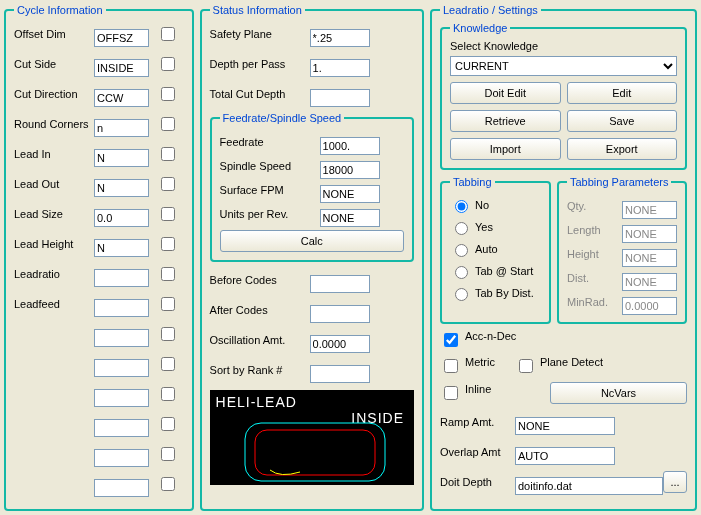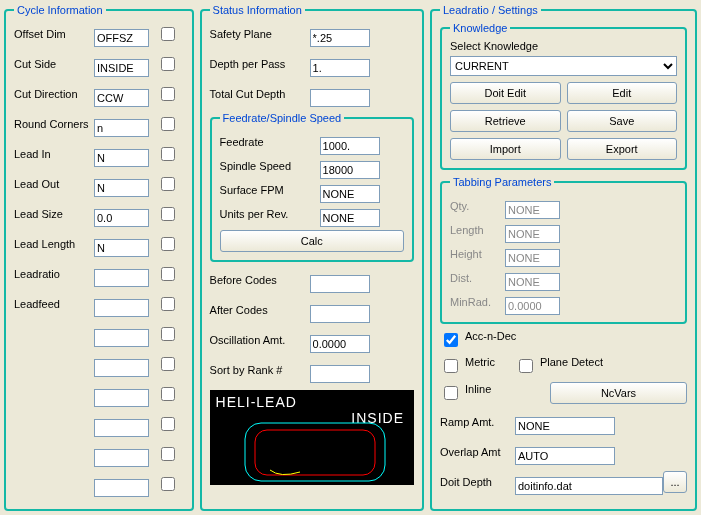--- a/index.html
+++ b/index.html
@@ -71,21 +71,21 @@
         <span class="lbl">Lead Out</span>
         <input class="txt" value="N" style="">
         <input type="checkbox" class="cb" style="">
       </div>
     <div class="row">
         <span class="lbl">Lead Size</span>
         <input class="txt" value="0.0" style="">
         <input type="checkbox" class="cb" style="">
       </div>
     <div class="row">
-        <span class="lbl">Lead Length</span>
+        <span class="lbl">Lead Height</span>
         <input class="txt" value="N" style="">
         <input type="checkbox" class="cb" style="">
       </div>
     <div class="row">
         <span class="lbl">Leadratio</span>
         <input class="txt" value="" style="">
         <input type="checkbox" class="cb" style="">
       </div>
     <div class="row">
         <span class="lbl">Leadfeed</span>
@@ -199,20 +199,43 @@
         <button class="btn">Doit Edit</button>
         <button class="btn">Edit</button>
         <button class="btn">Retrieve</button>
         <button class="btn">Save</button>
         <button class="btn">Import</button>
         <button class="btn">Export</button>
       </div>
     </fieldset>
 
     <div class="grid3">
+      <fieldset style="flex:1;">
+        <legend>Tabbing</legend>
+        <div class="radio-row">
+            <input type="radio" name="tb" checked="" style="">
+            <span>No</span>
+          </div>
+        <div class="radio-row">
+            <input type="radio" name="tb" style="">
+            <span>Yes</span>
+          </div>
+        <div class="radio-row">
+            <input type="radio" name="tb" style="">
+            <span>Auto</span>
+          </div>
+        <div class="radio-row">
+            <input type="radio" name="tb" style="">
+            <span>Tab @ Start</span>
+          </div>
+        <div class="radio-row">
+            <input type="radio" name="tb" style="">
+            <span>Tab By Dist.</span>
+          </div>
+      </fieldset>
       <fieldset class="tabparam" style="flex:1;">
         <legend>Tabbing Parameters</legend>
         <div class="row">
             <span class="lbl">Qty.</span>
             <input class="txt" disabled="" value="NONE" style="">
           </div>
         <div class="row">
             <span class="lbl">Length</span>
             <input class="txt" disabled="" value="NONE" style="">
           </div>

